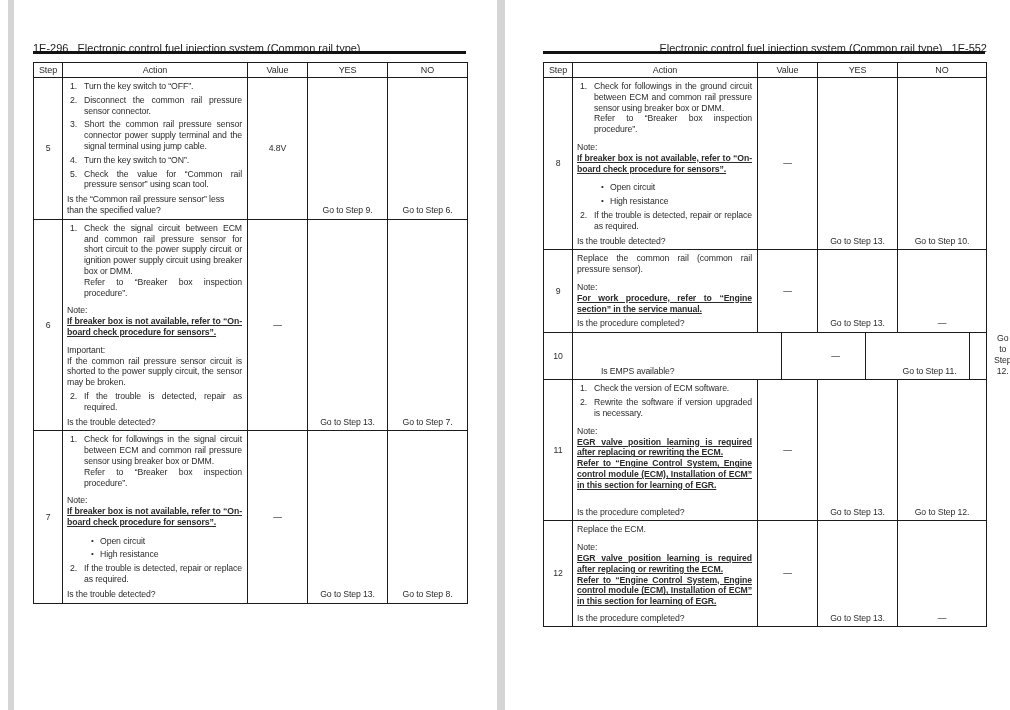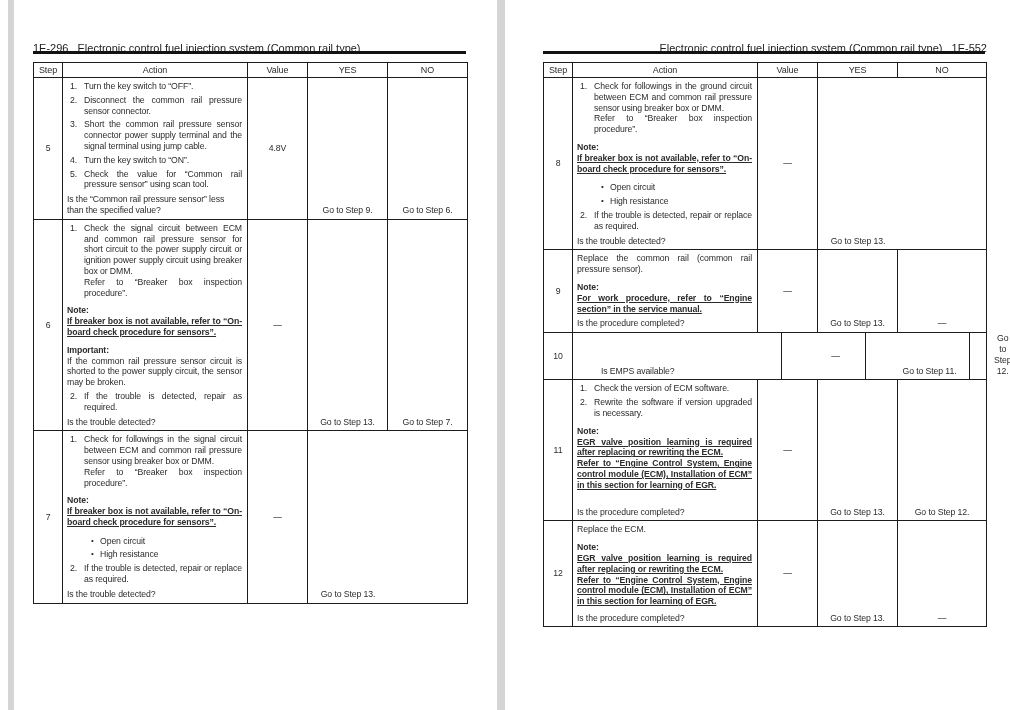--- a/index.html
+++ b/index.html
@@ -44,21 +44,21 @@
 
   .thead{min-height:15px;}
   .thead .cell{display:flex;flex-direction:row;align-items:center;justify-content:center;padding:0;font-size:9px;}
 
   .blk{margin:0;}
   .b-num{display:flex;text-align:justify;}
   .b-num .mk{flex:0 0 17px;padding-left:3px;box-sizing:border-box;}
   .b-num .tx{flex:1 1 auto;}
   .b-num + .b-num, .b-sub + .b-num, .b-plain + .b-num, .b-bullet + .b-num{margin-top:3px;}
   .b-sub{margin-left:17px;text-align:justify;}
-  .b-note{font-weight:bold;margin-top:7px;}
+  .b-note{font-weight:normal;margin-top:7px;}
   .b-boldp{font-weight:bold;text-align:justify;text-decoration:underline;}
   .b-plain{text-align:justify;}
   .b-bullet{display:flex;margin-left:24px;margin-top:3px;}
   .b-bullet .dot{flex:0 0 9px;font-size:8px;}
   .b-boldp + .b-bullet{margin-top:8px;}
   .q{margin-top:auto;padding-top:4px;}
 </style>
 </head>
 <body>
 
@@ -147,20 +147,21 @@
           <span class="tx">High resistance</span>
         </div>
         <div class="blk b-num">
           <span class="mk">2.</span>
           <span class="tx">If the trouble is detected, repair or replace as required.</span>
         </div>
         <div class="q">Is the trouble detected?</div>
       </div>
       <div class="cell c-value">—</div>
       <div class="cell c-yes">Go to Step 13.</div>
+      <div class="cell c-no">Go to Step 8.</div>
     </div>
   </div>
 
 <div class="page-header" id="hdr-right">
   <span>Electronic control fuel injection system (Common rail type)</span><span class="pgno">1E-552</span>
 </div>
 <div class="rule" id="rule-right"></div>
 <div class="tbl" id="tbl-right">
     <div class="trow thead">
       <div class="cell c-step">Step</div>
@@ -188,20 +189,21 @@
           <span class="tx">High resistance</span>
         </div>
         <div class="blk b-num">
           <span class="mk">2.</span>
           <span class="tx">If the trouble is detected, repair or replace as required.</span>
         </div>
         <div class="q">Is the trouble detected?</div>
       </div>
       <div class="cell c-value">—</div>
       <div class="cell c-yes">Go to Step 13.</div>
+      <div class="cell c-no">Go to Step 10.</div>
     </div>
     <div class="trow" style="min-height: 80px;">
       <div class="cell c-step">9</div>
       <div class="cell c-action">
         <div class="blk b-plain">Replace the common rail (common rail pressure sensor).</div>
         <div class="blk b-note">Note:</div>
         <div class="blk b-boldp">For work procedure, refer to “Engine section” in the service manual.</div>
         <div class="q">Is the procedure completed?</div>
       </div>
       <div class="cell c-value">—</div>

